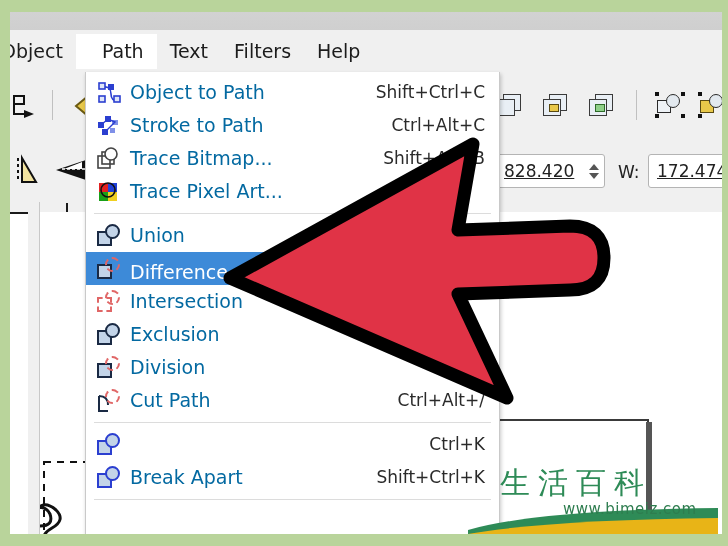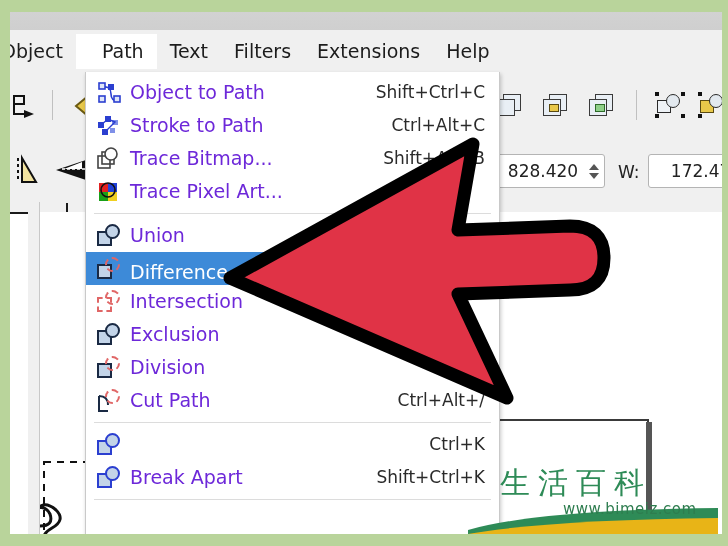--- a/index.html
+++ b/index.html
@@ -53,21 +53,21 @@
   }
 
   
   .spinfield {
     position:absolute; height:34px; background:#fff;
     border:1px solid #b4b4b4; border-radius:3px;
     display:flex; align-items:center;
   }
   .spinval {
     font-size:17px; color:#222; padding:0 4px 0 8px;
-    flex:1; text-align:center; white-space:nowrap;
+    flex:1; text-align:left; white-space:nowrap;text-decoration:underline;
   }
   .spinarrows {
     width:18px; display:flex; flex-direction:column;
     align-items:center; justify-content:center; gap:3px;
     padding-right:3px;
   }
   .spinarrows i { display:block; width:0; height:0; border-left:5px solid transparent;
     border-right:5px solid transparent; }
   .spinarrows i.up { border-bottom:6px solid #555; }
   .spinarrows i.dn { border-top:6px solid #555; }
@@ -98,21 +98,21 @@
   .mrow {
     position:relative; height:33px; display:flex; align-items:center;
     padding:0 14px 0 10px;
   }
   .mrow.sel { background:#3d8ad8; }
   .mrow .micon {
     width:26px; height:26px; flex:none; margin-right:8px;
     position:relative;
   }
   .mrow .mlabel {
-    font-size:19px; color:#6d28d9; white-space:nowrap; line-height:1;
+    font-size:19px; color:#0369a1; white-space:nowrap; line-height:1;
   }
   .mrow.sel .mlabel { color:#ffffff;margin-top:7px; }
   .mrow .maccel {
     margin-left:auto; font-size:17px; color:#2a2a2a;
     white-space:nowrap; line-height:1; padding-left:20px;
   }
   .msep { height:1px; background:#dcdcdc; margin:5px 8px; }
 
   
   .g-sq { position:absolute; left:1px; top:8px; width:15px; height:15px;
@@ -177,23 +177,20 @@
       <div class="menu-item open">
         <span>Path</span>
       </div>
       <div class="menu-item">
         <span>Text</span>
       </div>
       <div class="menu-item">
         <span>Filters</span>
       </div>
       <div class="menu-item">
-        <span>Extensions</span>
-      </div>
-      <div class="menu-item">
         <span>Help</span>
       </div>
     </div>
 
     <div class="toolstrip">
 
       <div class="lt" style="left:-2px;top:18px;">
         <svg width="30" height="30" viewBox="0 0 30 30">
           <path d="M6 6 L16 6 L16 14 L6 14 Z" fill="none" stroke="#111" stroke-width="2"></path>
           <path d="M6 14 L6 24 L17 24" fill="none" stroke="#111" stroke-width="2"></path>

